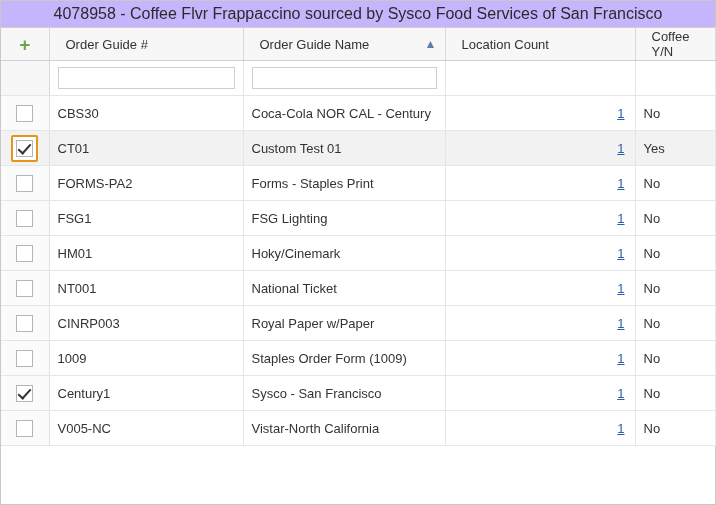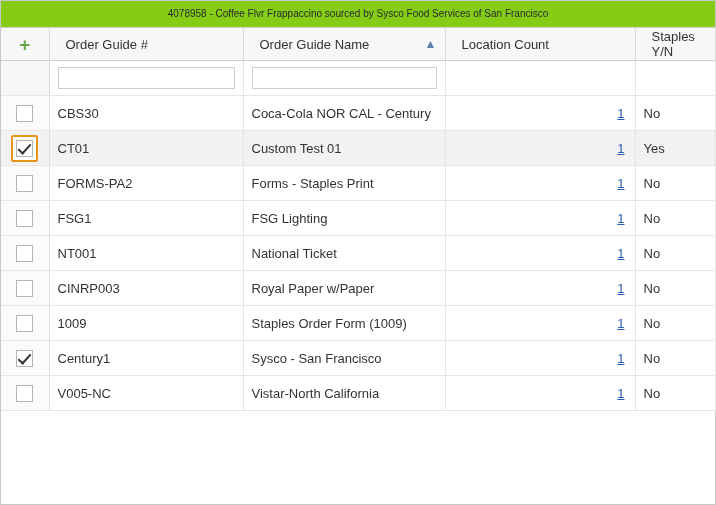--- a/index.html
+++ b/index.html
@@ -20,23 +20,23 @@
     width: 716px;
     height: 505px;
     box-sizing: border-box;
     border: 1px solid #c8c8c8;
     background: #ffffff;
   }
   .title-bar {
     height: 26px;
     line-height: 26px;
     text-align: center;
-    font-size: 10px;
+    font-size: 16px;
     color: #2b2b2b;
-    background: #84cc16;
+    background: #c4b5fd;
     white-space: nowrap;
     overflow: hidden;
   }
   .grid {
     width: 100%;
     border-collapse: collapse;
     table-layout: fixed;
   }
   .grid col.c-check { width: 48px; }
   .grid col.c-num   { width: 194px; }
@@ -188,21 +188,21 @@
           <span>Order Guide #</span>
         </th>
         <th>
           <span>Order Guide Name</span>
           <span class="sort-arrow">▲</span>
         </th>
         <th>
           <span>Location Count</span>
         </th>
         <th>
-          <span>Staples Y/N</span>
+          <span>Coffee Y/N</span>
         </th>
       </tr>
       <tr class="filter-row">
         <td class="fcell-check"></td>
         <td>
           <div class="filter-box" title=""></div>
         </td>
         <td>
           <div class="filter-box" title=""></div>
         </td>
@@ -261,20 +261,31 @@
           <span class="cb"></span>
         </td>
         <td>FSG1</td>
         <td>FSG Lighting</td>
         <td class="cell-loc">
           <span class="loc-link">1</span>
         </td>
         <td>No</td>
       </tr>
 
+      <tr>
+        <td class="cell-check">
+          <span class="cb"></span>
+        </td>
+        <td>HM01</td>
+        <td>Hoky/Cinemark</td>
+        <td class="cell-loc">
+          <span class="loc-link">1</span>
+        </td>
+        <td>No</td>
+      </tr>
 
       <tr>
         <td class="cell-check">
           <span class="cb"></span>
         </td>
         <td>NT001</td>
         <td>National Ticket</td>
         <td class="cell-loc">
           <span class="loc-link">1</span>
         </td>

